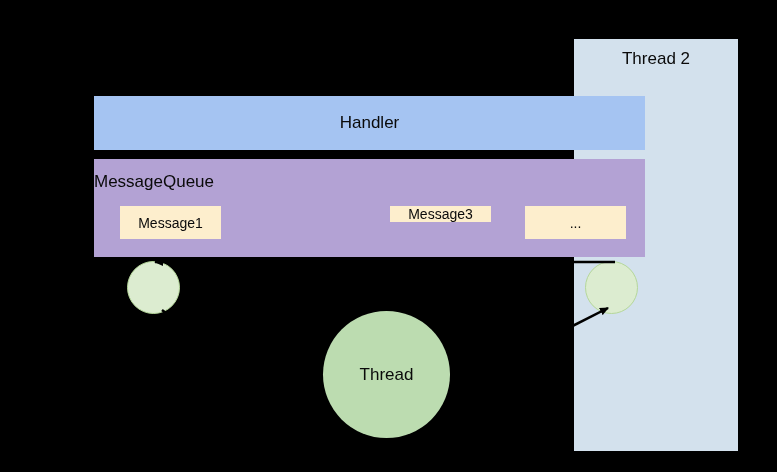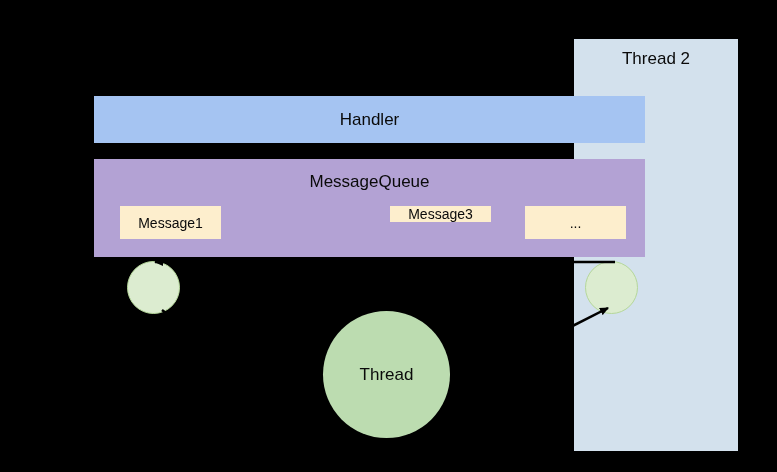--- a/index.html
+++ b/index.html
@@ -44,21 +44,20 @@
     color: #0a0a0a;
   }
   .queue-bar {
     background: #b3a2d4;
   }
   .queue-label {
     position: absolute;
     top: 13px;
     left: 0;
     width: 100%;
-    text-align: center;
     font-size: 17px;
     color: #0a0a0a;
     line-height: 20px;
   }
   .msg-box {
     position: absolute;
     background: #fdeecd;
     display: flex;
     align-items: center;
     justify-content: center;
@@ -94,21 +93,21 @@
 </head>
 <body>
 
 <div id="canvas">
 
 
   <div class="box thread-box t2" style="left:574px; top:39px; width:164px; height:412px;">
     <div class="thread-label">Thread 2</div>
   </div>
 
-  <div class="box handler-bar" style="left:94px; top:96px; width:551px; height:47px;">
+  <div class="box handler-bar" style="left:94px; top:96px; width:551px; height:54px;">
     <span class="handler-label">Handler</span>
   </div>
 
   <div class="box queue-bar" style="left:94px; top:159px; width:551px; height:98px;">
     <div class="queue-label">MessageQueue</div>
   </div>
 
   <div class="msg-box" style="left:120px; top:206px; width:101px; height:33px;">
     <span>Message1</span>
   </div>

